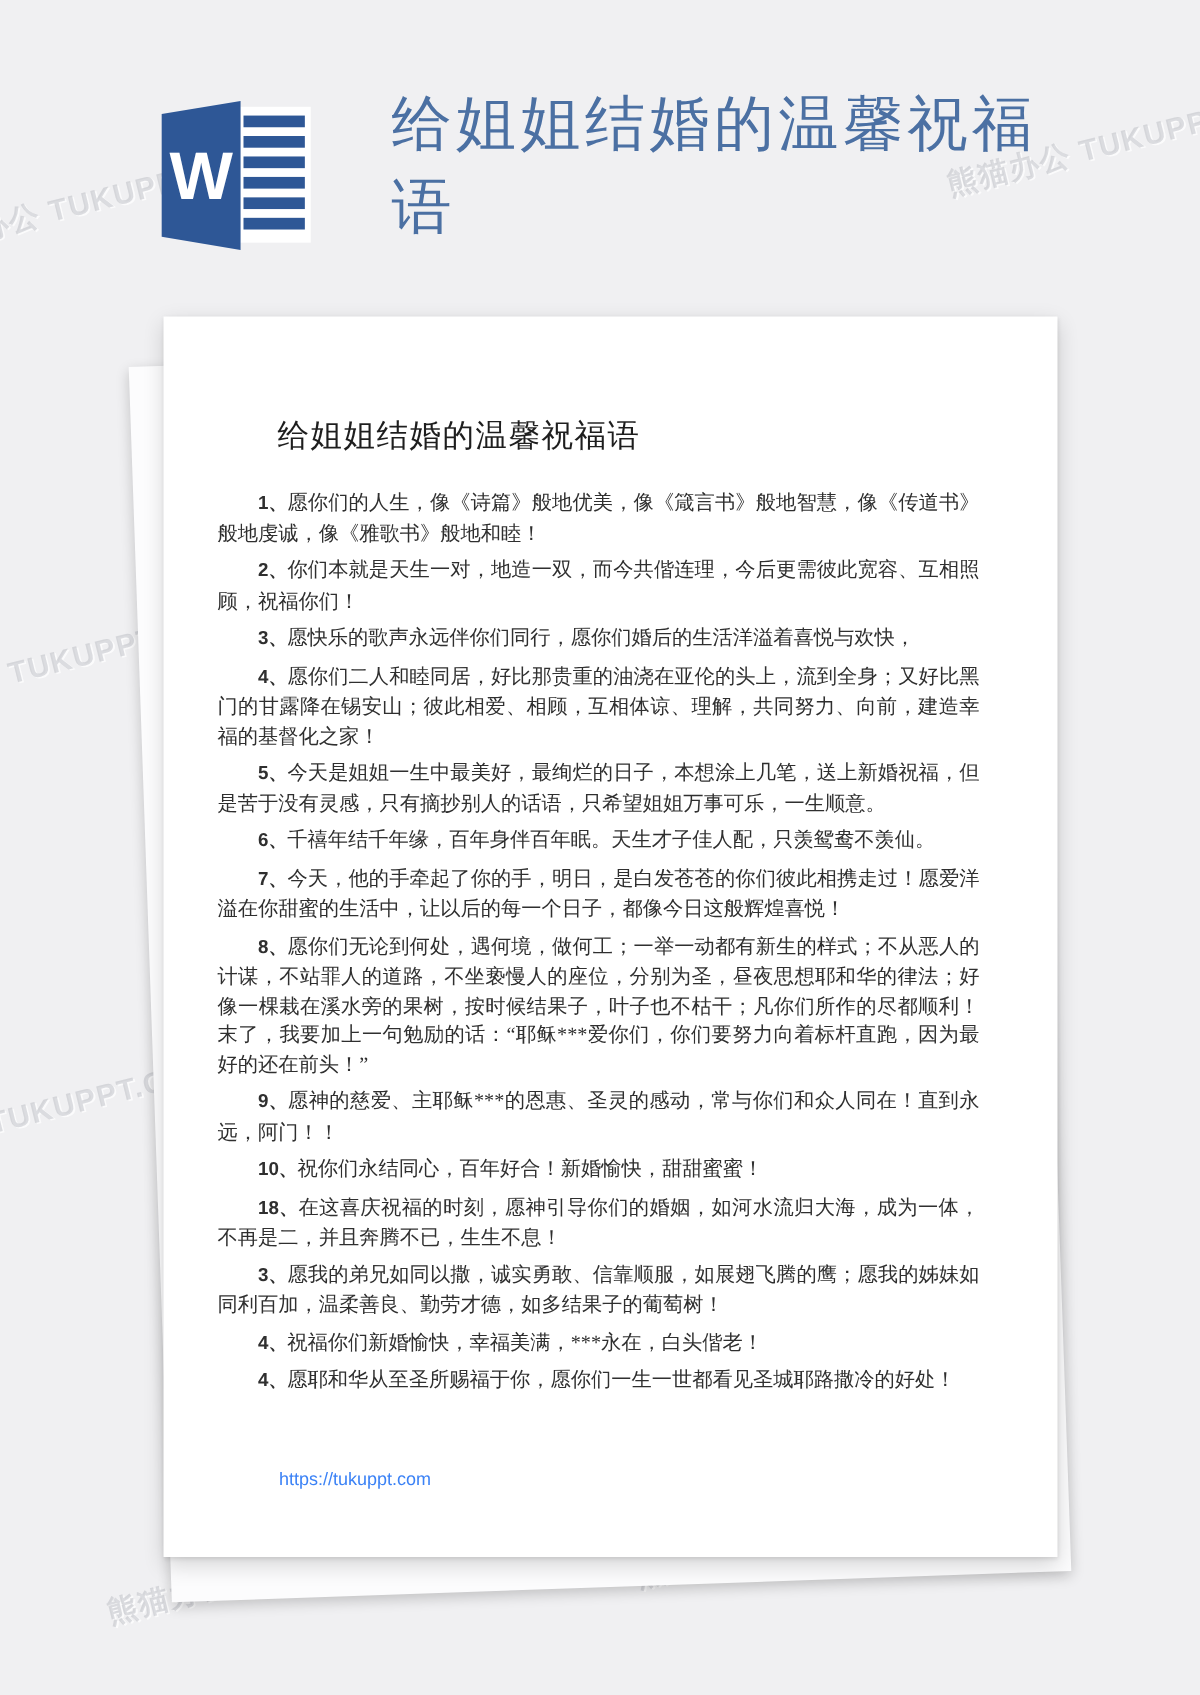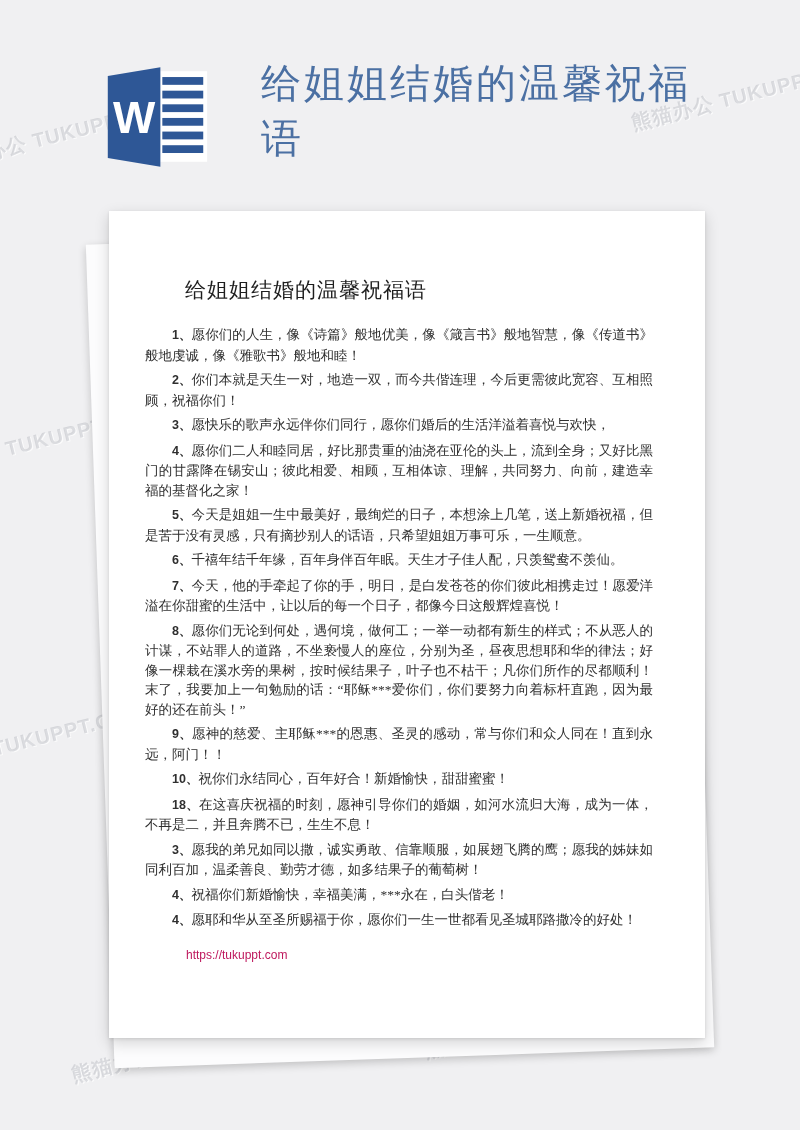--- a/index.html
+++ b/index.html
@@ -35,22 +35,22 @@
   .doc-title{
     font-size:21px;line-height:30px;padding-left:40px;margin:0 0 20px 0;
     font-weight:400;color:#1e1e1e;letter-spacing:1px;
   }
   .doc-paragraphs p{
     margin:0 4px 5px 0;text-indent:2em;
     font-size:13.5px;line-height:19.5px;text-align:justify;
   }
   .doc-paragraphs p b{font-family:"Liberation Sans","DejaVu Sans",sans-serif;font-size:12.5px;}
   .doc-footer{
-    position:absolute;left:77px;top:737px;
-    font-size:12px;color:#be185d;
+    position:absolute;left:77px;top:768px;
+    font-size:12px;color:#3b82f6;
     font-family:"Liberation Sans","DejaVu Sans",sans-serif;
   }
   
   .wm-layer{position:absolute;left:0;top:0;width:100%;height:100%;pointer-events:none;}
   .wm{
     position:absolute;white-space:nowrap;
     transform:rotate(-14deg);transform-origin:left center;
     font-size:20px;font-weight:bold;letter-spacing:1px;
     color:rgba(172,175,182,0.40);
     text-shadow:1px 1px 0 rgba(255,255,255,0.75);

